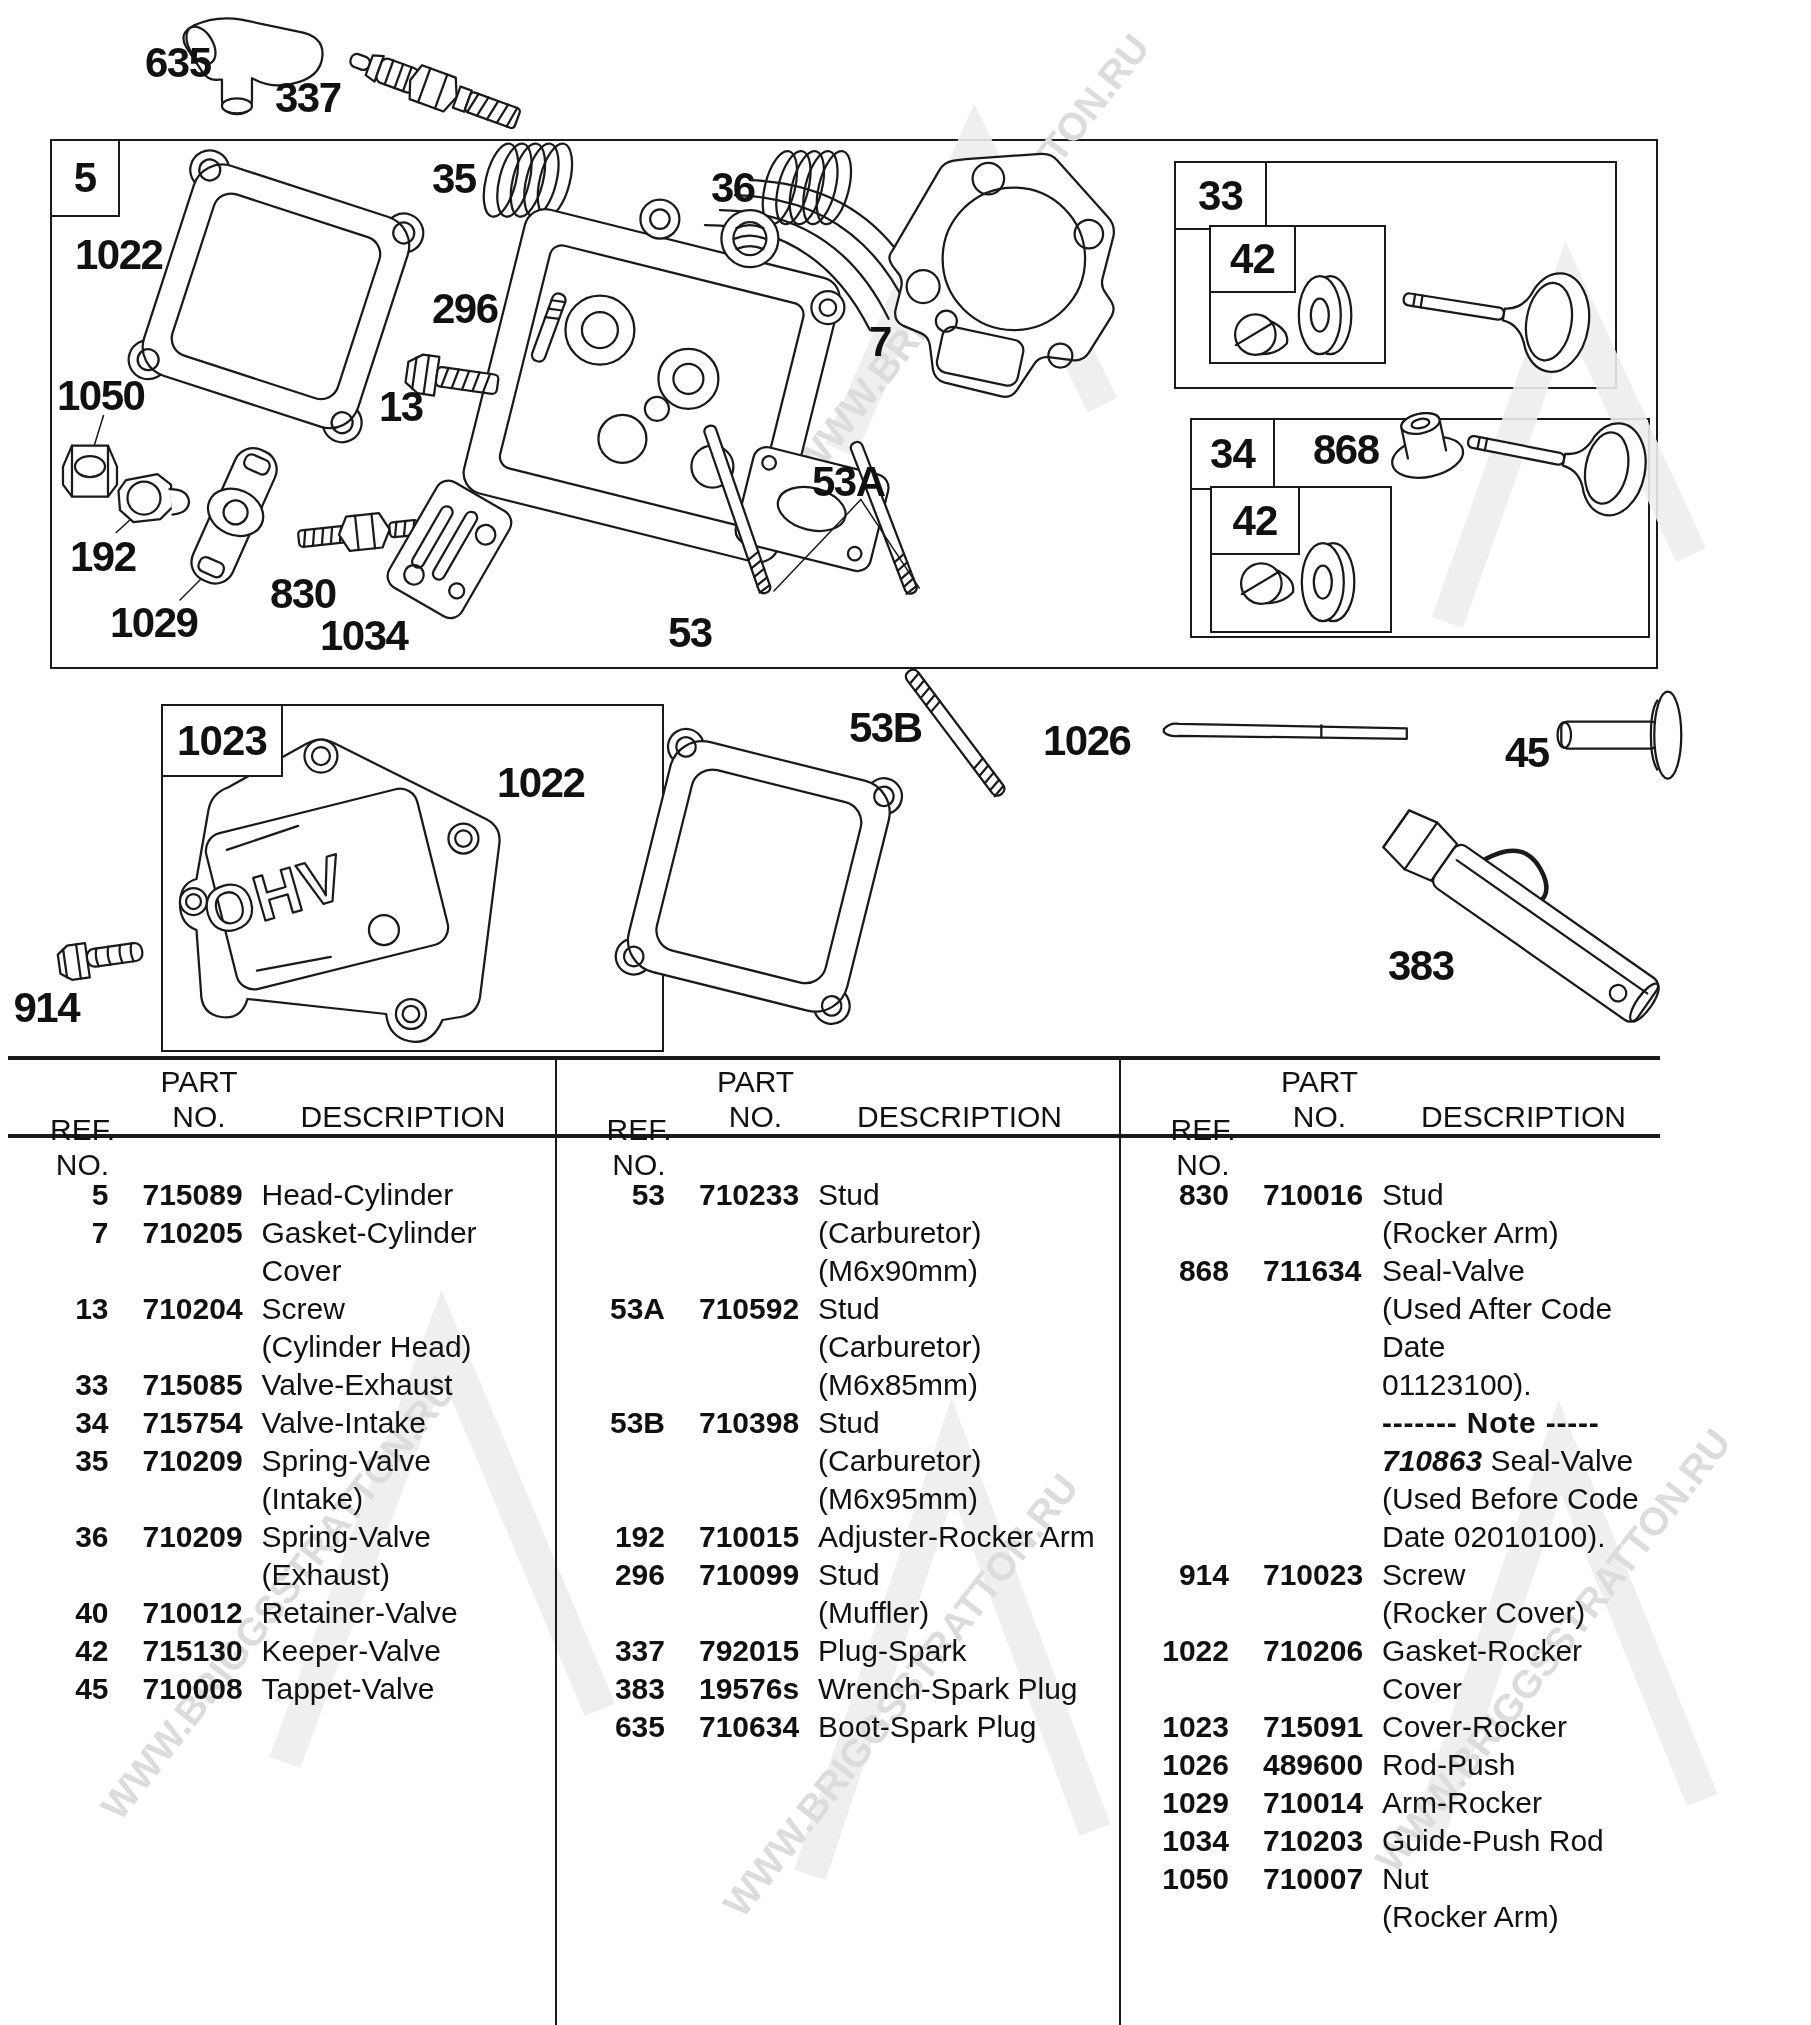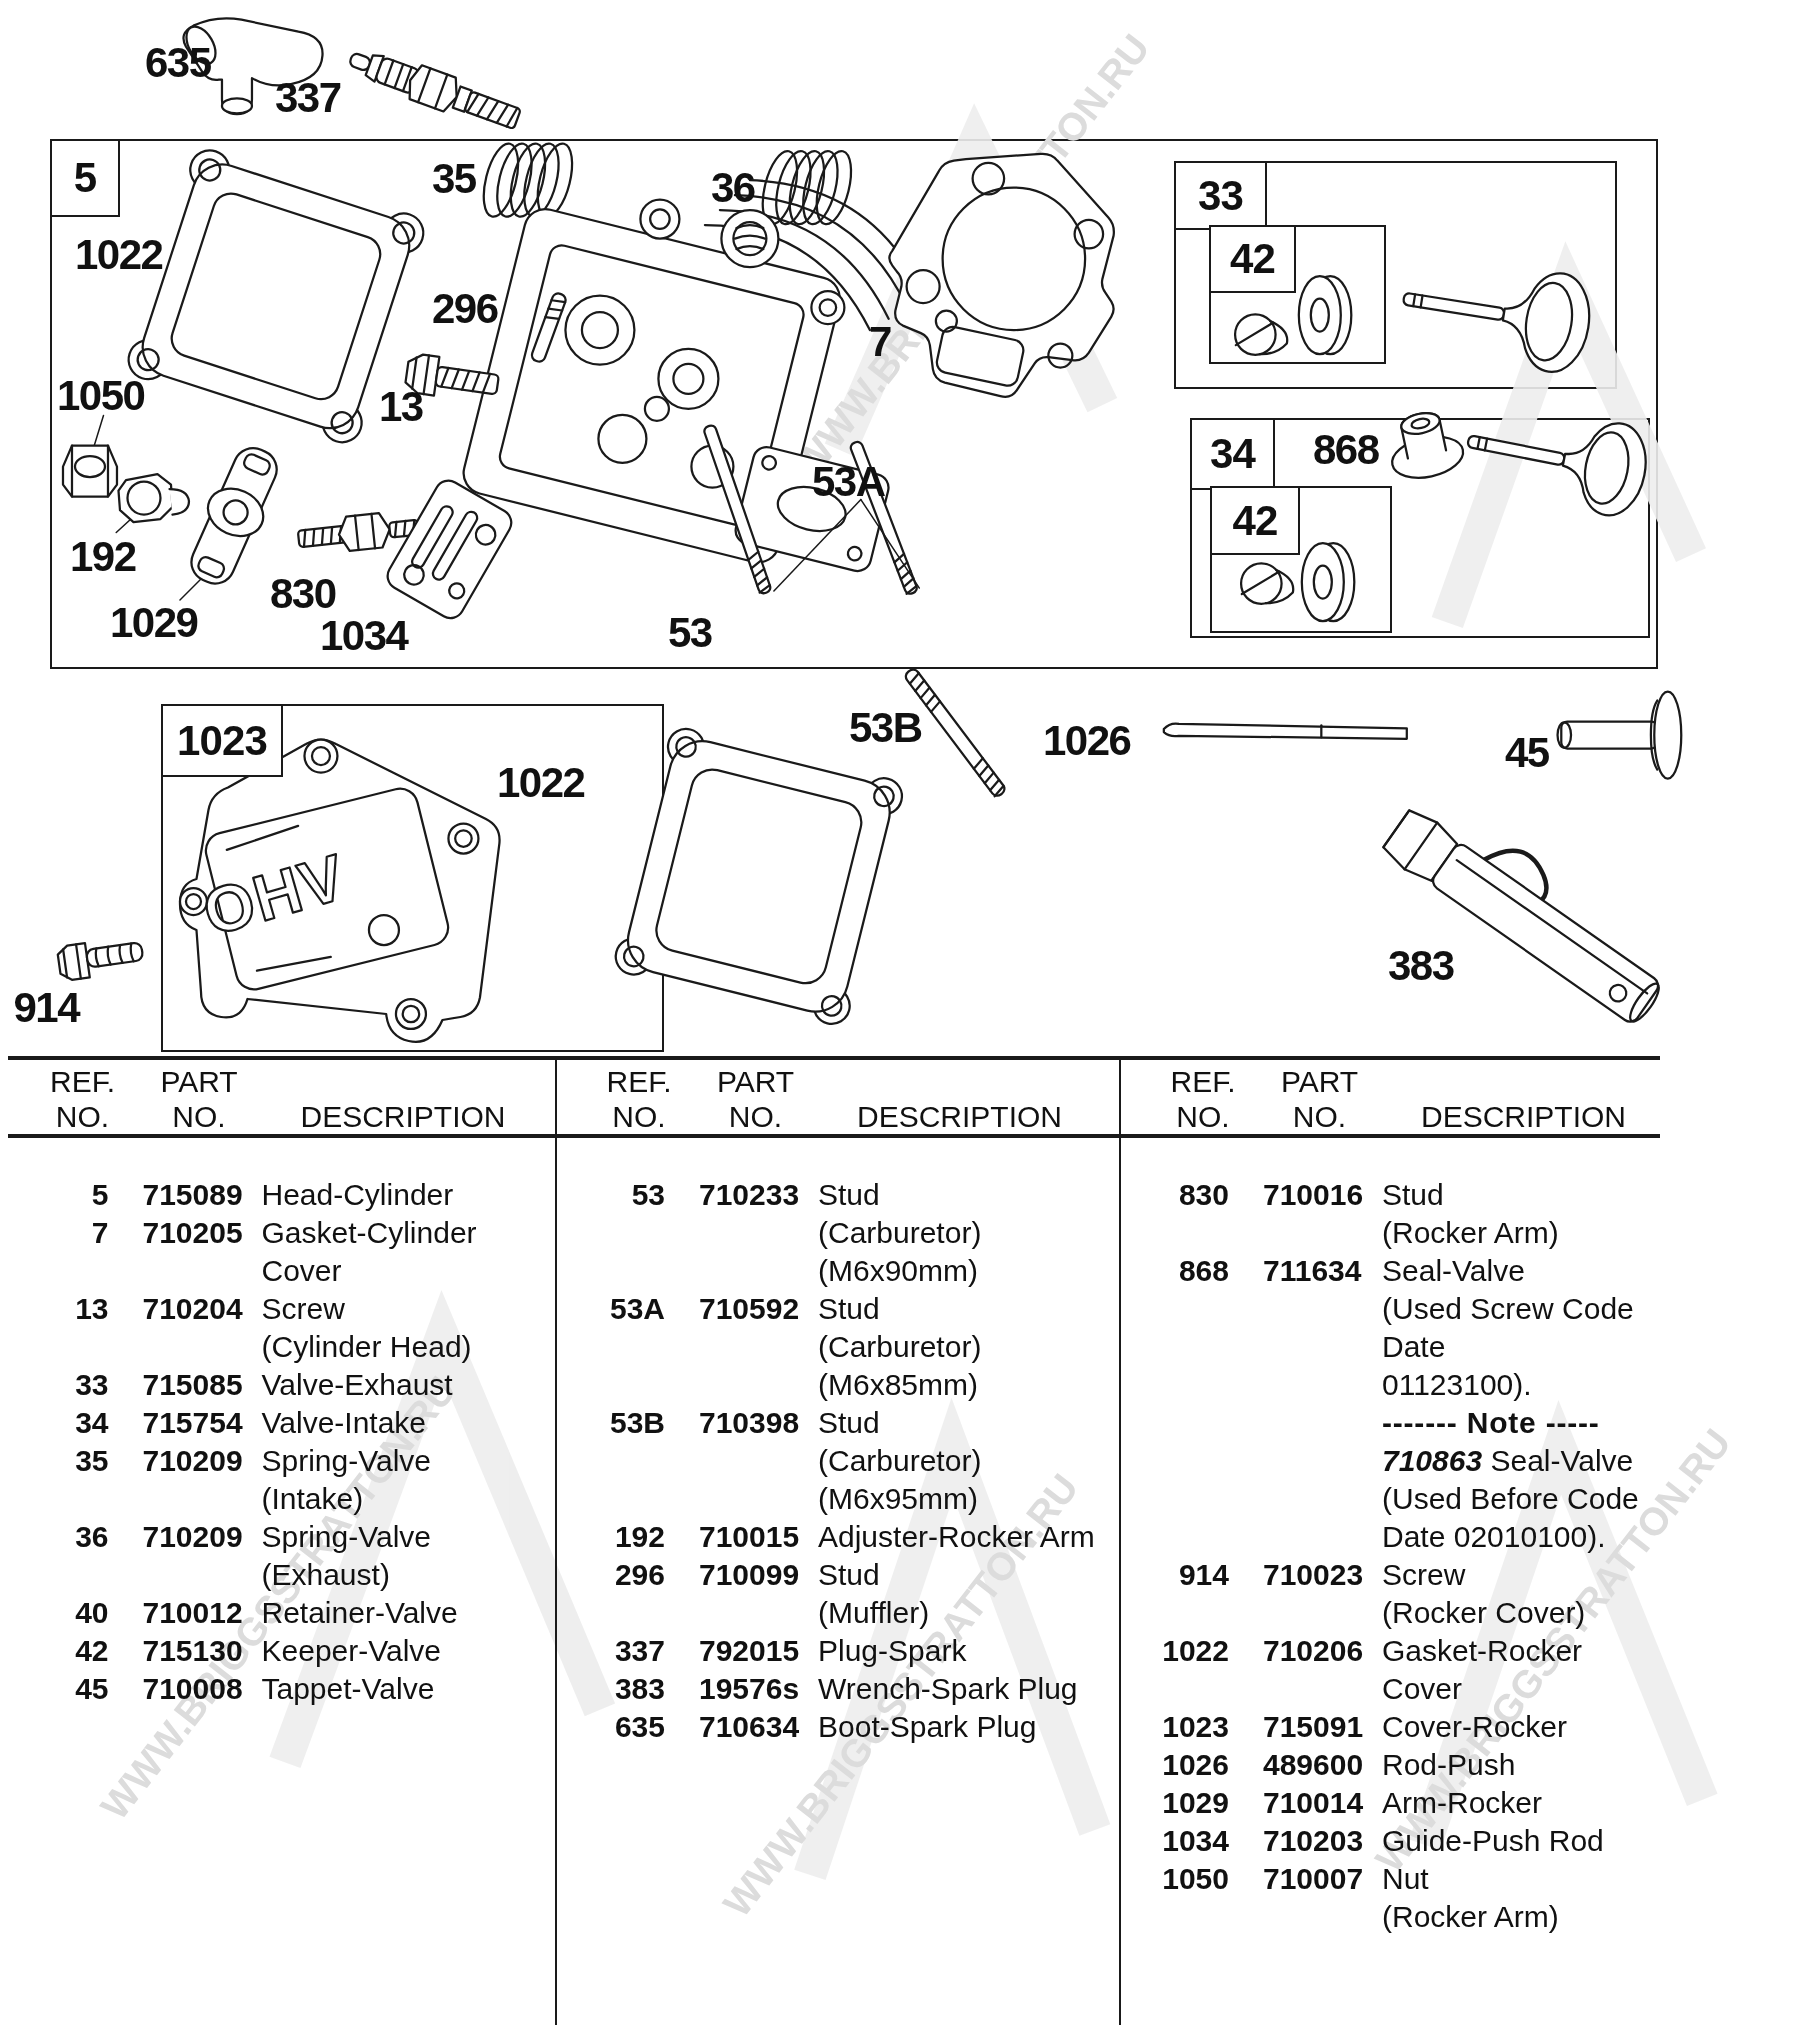--- a/index.html
+++ b/index.html
@@ -9,21 +9,21 @@
   #art{position:absolute;left:0;top:0;z-index:2;}
   .lblbox{position:absolute;border:2.3px solid #1a1a1a;background:#fff;z-index:3;
           display:flex;align-items:center;justify-content:center;
           font-size:42px;font-weight:bold;letter-spacing:-0.8px;}
   .plabel{position:absolute;font-size:42px;font-weight:bold;letter-spacing:-1.5px;z-index:3;white-space:nowrap;}
   
   .hrule{position:absolute;height:3.8px;background:#1a1a1a;left:7.5px;width:1652px;z-index:3;}
   .vrule{position:absolute;width:2.3px;background:#1a1a1a;top:1056px;height:969px;z-index:3;}
   .tcol{position:absolute;top:1064px;z-index:3;font-size:30px;}
   .thead{position:relative;height:89px;}
-  .th-ref{position:absolute;left:26px;width:98px;text-align:center;line-height:35px;}
+  .th-ref{position:absolute;left:26px;width:98px;text-align:center;line-height:35px;margin-top:48px;}
   .th-part{position:absolute;left:135px;width:113px;text-align:center;line-height:35px;}
   .th-desc{position:absolute;left:293px;top:35px;line-height:35px;}
   .tbody{position:relative;margin-top:22.5px;}
   .trow{display:flex;line-height:38px;}
   .tref{width:101px;text-align:right;font-weight:bold;flex:none;}
   .tpart{margin-left:34px;width:113px;font-weight:bold;flex:none;}
   .tdesc{margin-left:6px;flex:1;}
   .tdesc b{font-weight:bold;font-style:italic;}
   .tdesc.bold{font-weight:bold;letter-spacing:0.8px;}
 </style>
@@ -606,21 +606,21 @@
             <span class="tdesc">(Rocker Arm)</span>
           </div>
           <div class="trow">
             <span class="tref">868</span>
             <span class="tpart">711634</span>
             <span class="tdesc">Seal-Valve</span>
           </div>
           <div class="trow">
             <span class="tref"></span>
             <span class="tpart"></span>
-            <span class="tdesc">(Used Screw Code Date</span>
+            <span class="tdesc">(Used After Code Date</span>
           </div>
           <div class="trow">
             <span class="tref"></span>
             <span class="tpart"></span>
             <span class="tdesc">01123100).</span>
           </div>
           <div class="trow">
             <span class="tref"></span>
             <span class="tpart"></span>
             <span class="tdesc bold">------- Note -----</span>

